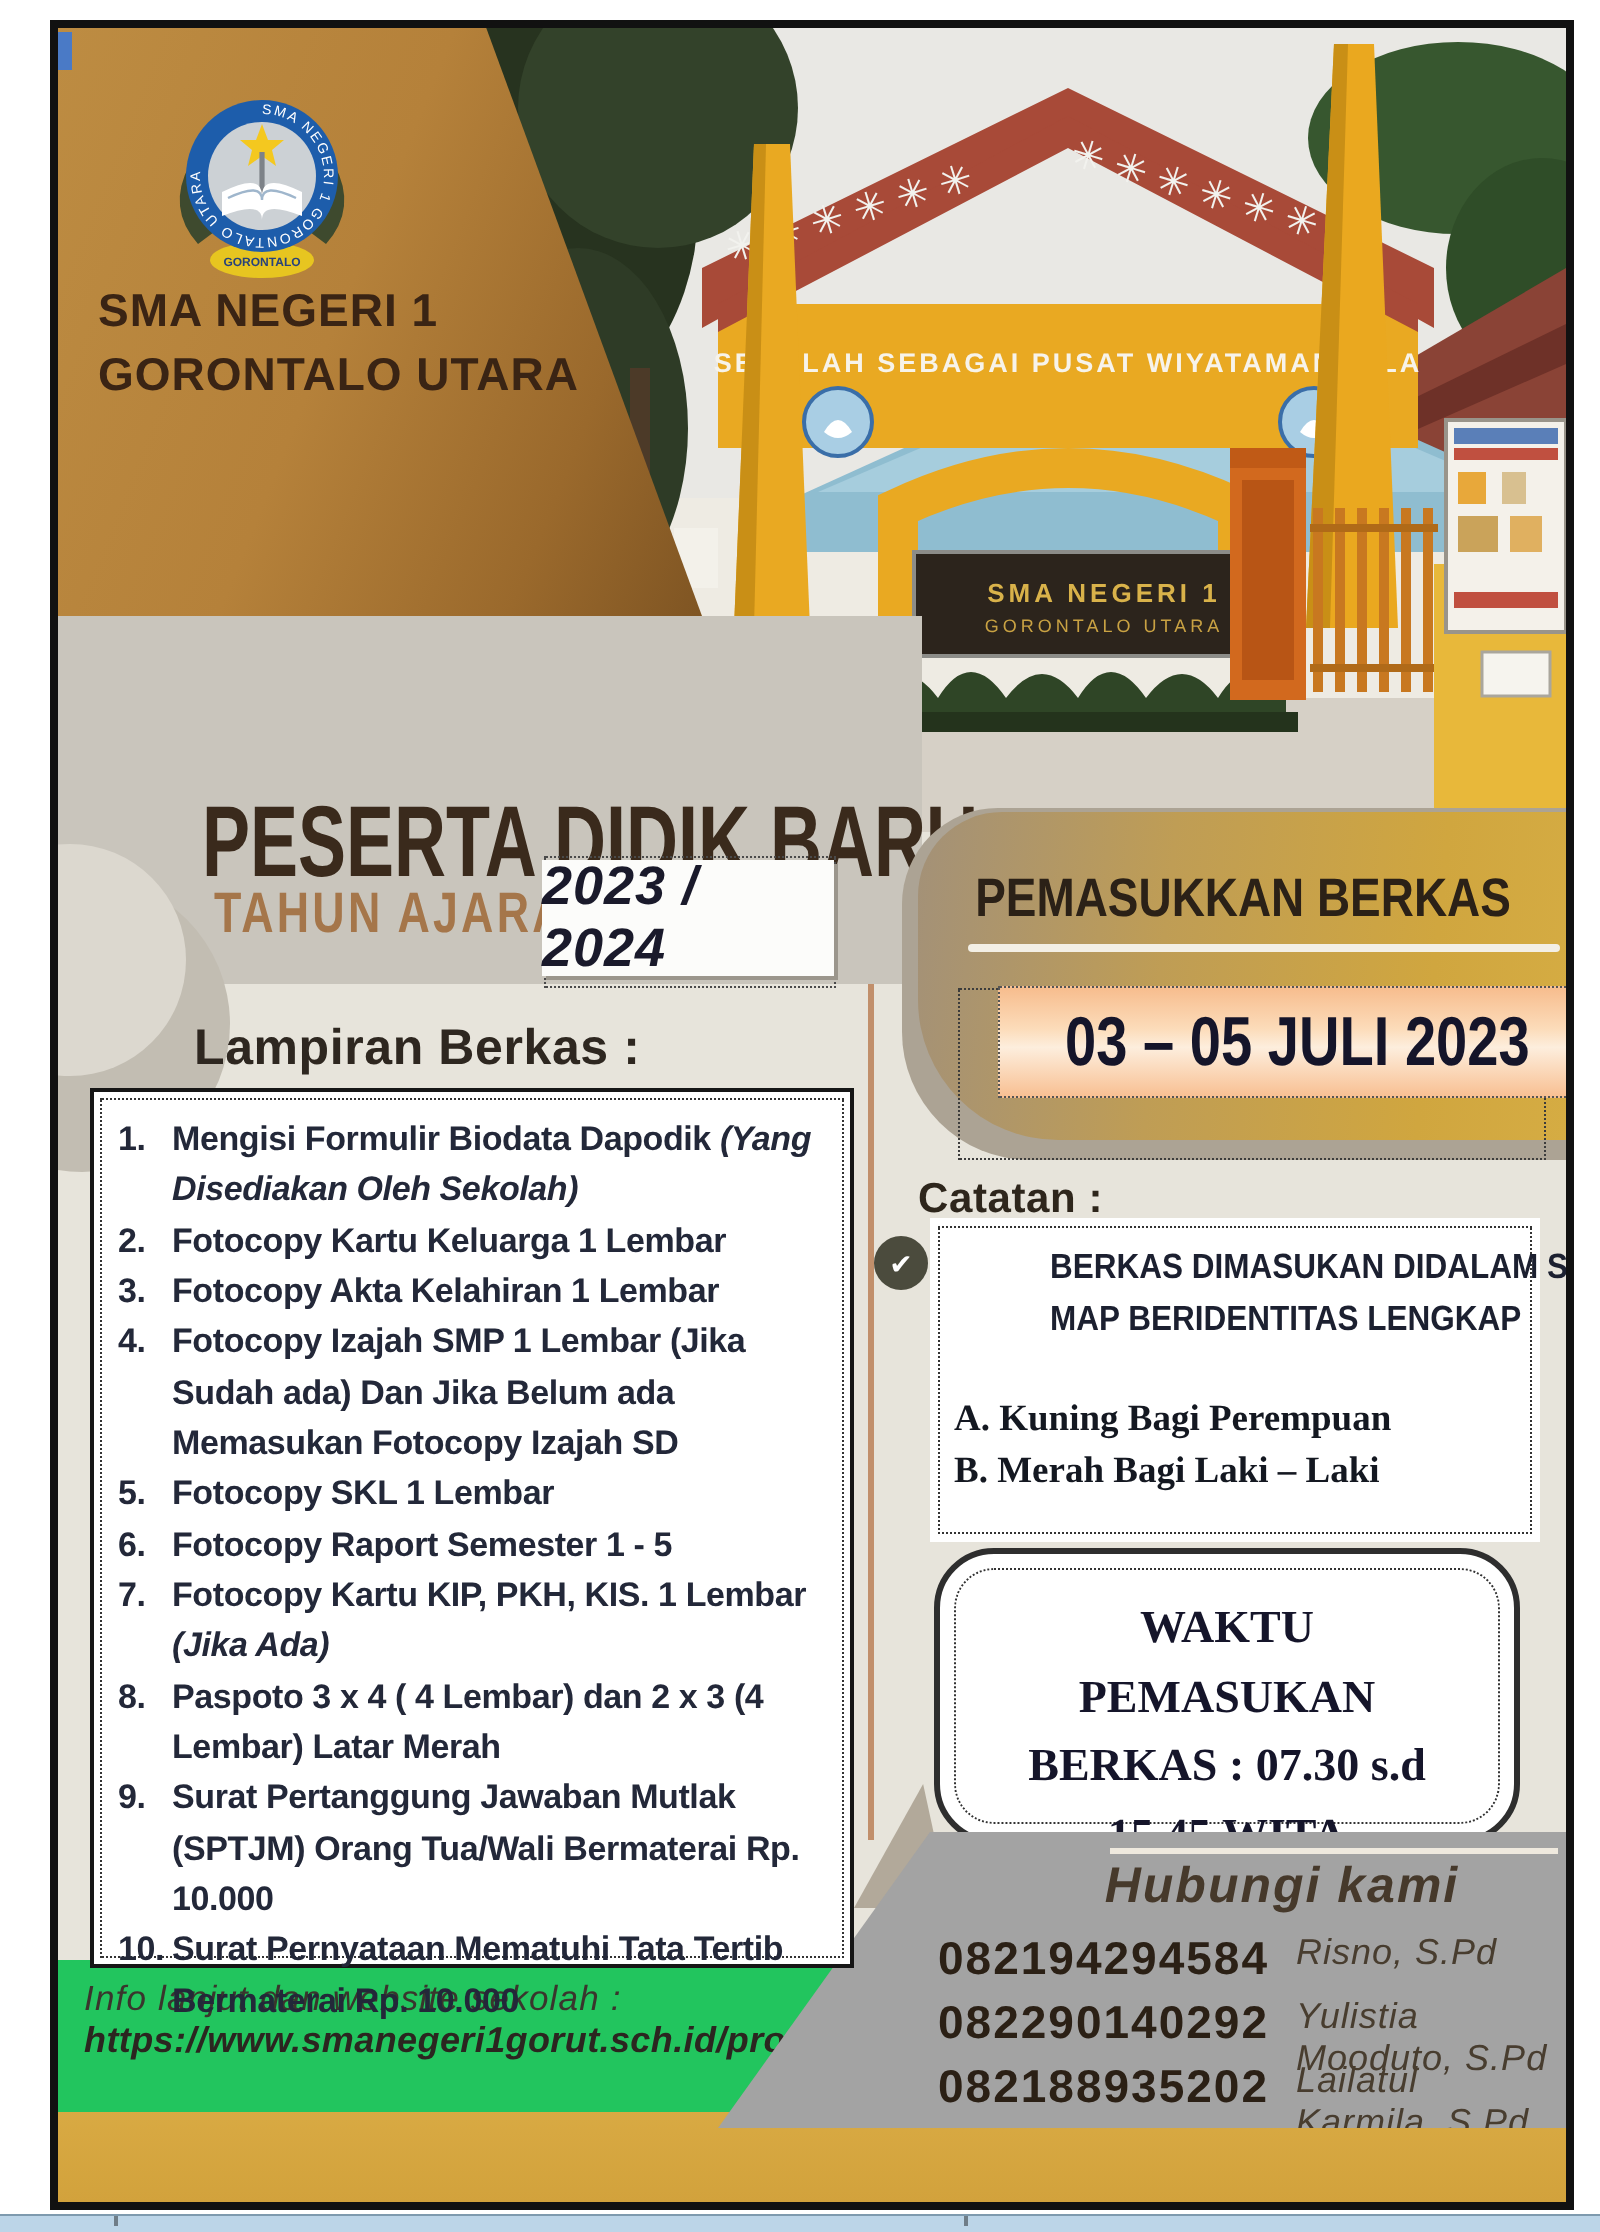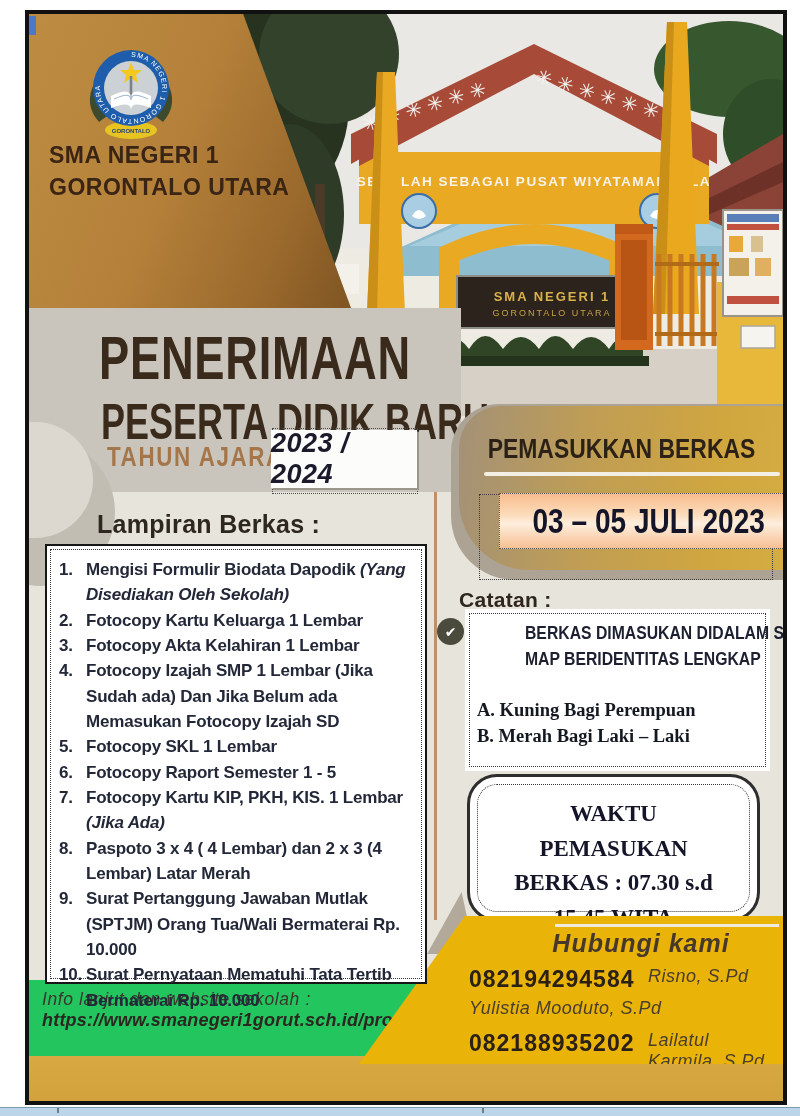--- a/index.html
+++ b/index.html
@@ -107,21 +107,21 @@
   #footer-info{font-style:italic;font-size:17.5px;color:#3a352d;letter-spacing:.6px;}
   #footer-url{font-style:italic;font-weight:700;font-size:18px;color:#2b2620;letter-spacing:.2px;}
 
   
   #gold-band{left:0;top:1016px;width:754px;height:71px;
     background:linear-gradient(180deg,#dcae47 0%,#d2a23c 100%);z-index:2;}
 
   
   #contacts-wedge{left:398px;top:878px;width:48px;height:62px;background:#b2a99a;z-index:3;
     clip-path:polygon(72% 0,100% 100%,0 100%);}
-  #contacts-panel{left:330px;top:902px;width:424px;height:148px;background:#eab308;z-index:4;
+  #contacts-panel{left:330px;top:902px;width:424px;height:148px;background:#a3a3a3;z-index:4;
     clip-path:polygon(25% 0,100% 0,100% 100%,0 100%);}
   #contacts-line{position:absolute;left:196px;top:8px;width:224px;height:3px;background:#efe9de;}
   #contacts-heading{position:absolute;left:150px;top:13px;width:264px;text-align:center;
     font-style:italic;font-weight:600;font-size:25px;color:#46392b;letter-spacing:1px;}
   #contact-rows{position:absolute;left:110px;top:50px;right:4px;}
   .crow{display:flex;align-items:flex-start;gap:17px;height:32px;}
   .crow .phone{width:162px;flex:none;font-size:23px;font-weight:800;color:#2b2015;
     letter-spacing:1px;}
   .crow .cname{font-style:italic;font-size:18px;color:#483d2f;letter-spacing:.5px;}
 
@@ -234,22 +234,20 @@
     <div class="abs" id="school-name">
       <div>SMA NEGERI 1</div>
       <div>GORONTALO UTARA</div>
     </div>
   </div>
   <div class="abs" id="blue-cursor"></div>
 
   <div class="abs" id="title-zone"></div>
   <div class="abs" id="deco-circle-dark"></div>
   <div class="abs" id="deco-circle-light"></div>
-  <div class="abs" id="title-l1">
-    <span class="cond">PENERIMAAN</span></div>
   <div class="abs" id="title-l2">
     <span class="cond">PESERTA DIDIK BARU</span></div>
   <div class="abs" id="title-l3">
     <span class="cond">TAHUN AJARAN</span></div>
   <div class="abs" id="year-box">
     <div id="year-inner">2023 / 2024</div>
   </div>
 
   <div class="abs" id="right-blob"></div>
   <div class="abs" id="gold-panel"></div>
@@ -340,20 +338,21 @@
   <div class="abs" id="contacts-wedge"></div>
   <div class="abs" id="contacts-panel">
     <div id="contacts-line"></div>
     <div id="contacts-heading">Hubungi kami</div>
     <div id="contact-rows">
       <div class="crow">
         <span class="phone">082194294584</span>
         <span class="cname">Risno, S.Pd</span>
       </div>
       <div class="crow">
+        <span class="phone">082290140292</span>
         <span class="cname">Yulistia Mooduto, S.Pd</span>
       </div>
       <div class="crow">
         <span class="phone">082188935202</span>
         <span class="cname">Lailatul Karmila, S.Pd</span>
       </div>
     </div>
   </div>
 
 </div>

